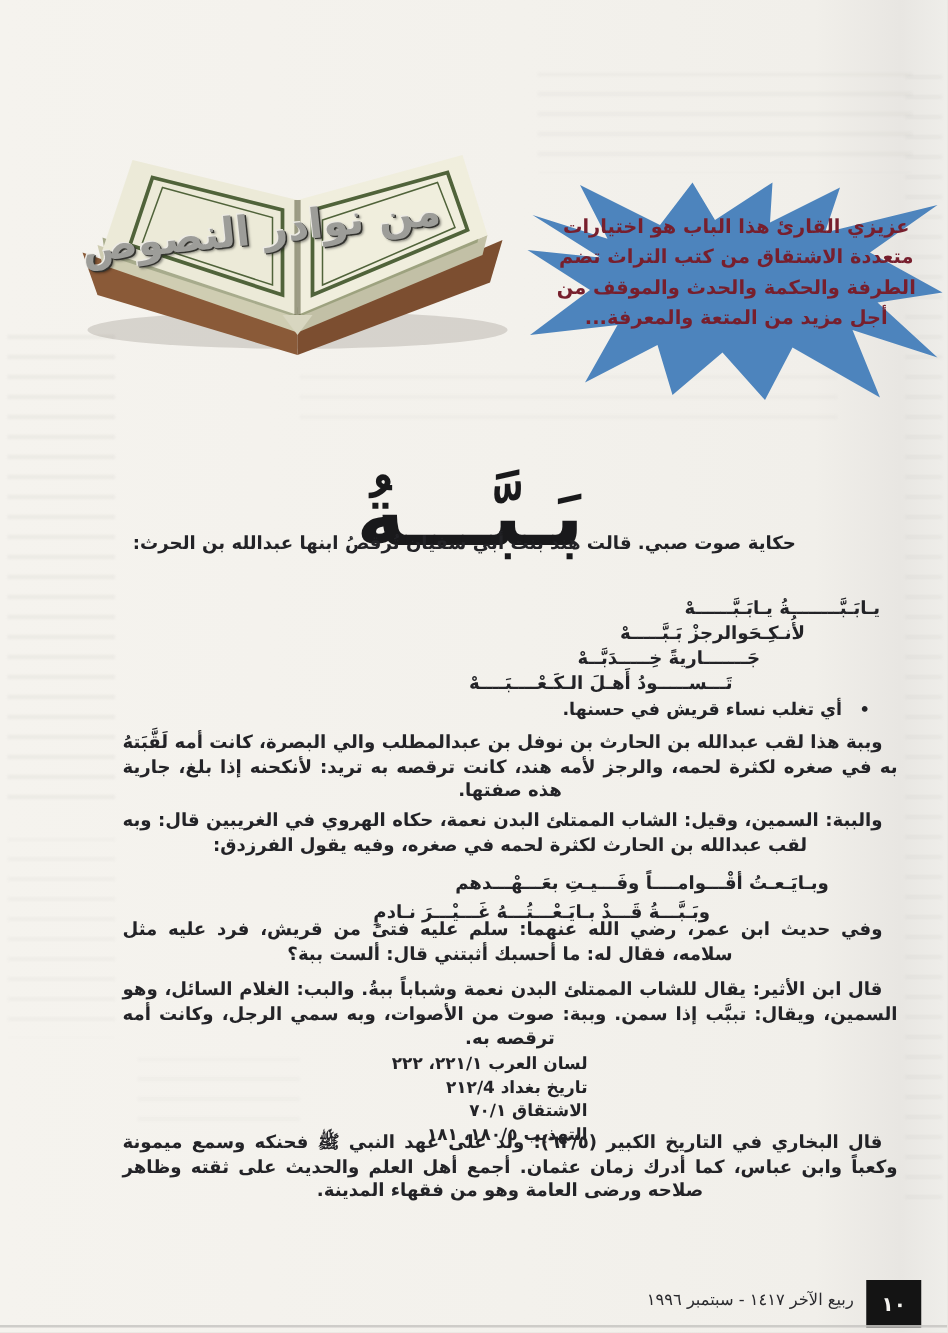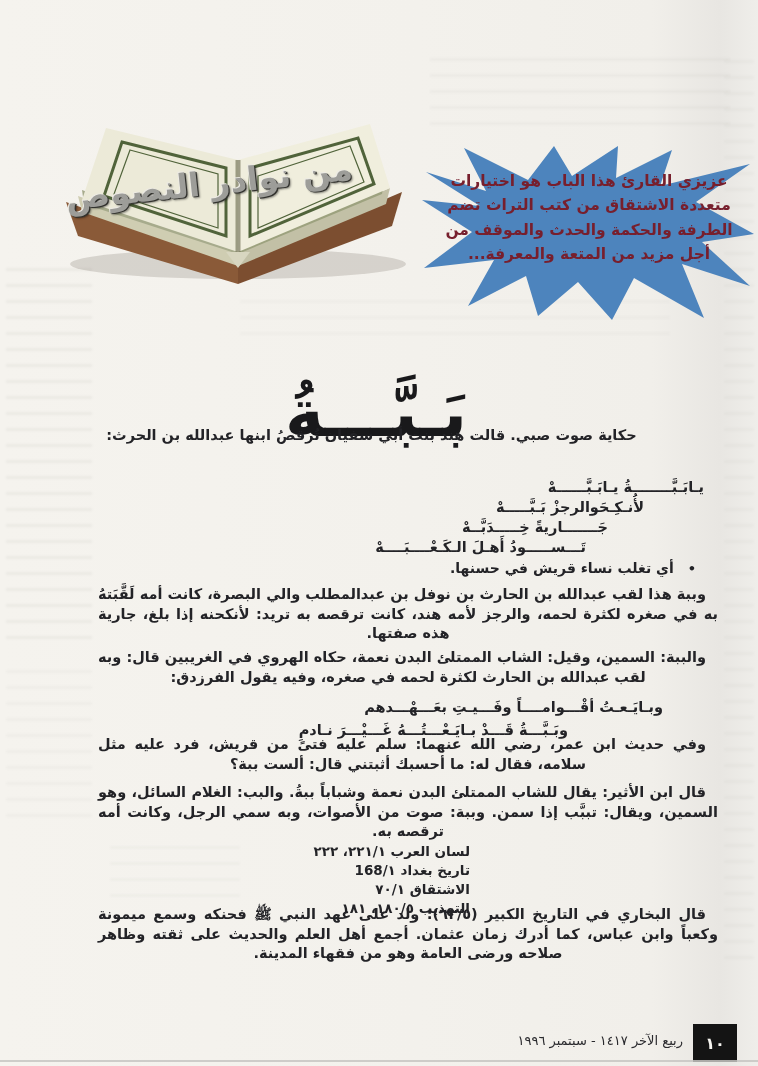--- a/index.html
+++ b/index.html
@@ -119,21 +119,21 @@
   <div class="verse-block v2">
     <div class="l0">وبـايَـعـتُ أقْـــوامــــاً وفَـــيـتِ بعَـــهْـــدهم</div>
     <div class="l1">وبَـبَّـــةُ قَـــدْ بـايَـعْـــتُـــهُ غَـــيْـــرَ نـادمِ</div>
   </div>
 
   <div class="para p-ibnumar">وفي حديث ابن عمر، رضي الله عنهما: سلم عليه فتىً من قريش، فرد عليه مثل سلامه، فقال له: ما أحسبك أثبتني قال: ألست ببة؟</div>
   <div class="para p-ibnathir">قال ابن الأثير: يقال للشاب الممتلئ البدن نعمة وشباباً ببةُ. والبب: الغلام السائل، وهو السمين، ويقال: تببَّب إذا سمن. وببة: صوت من الأصوات، وبه سمي الرجل، وكانت أمه ترقصه به.</div>
 
   <div class="refs">
     <div>لسان العرب ٢٢١/١، ٢٢٢</div>
-    <div>تاريخ بغداد 168/١</div>
+    <div>تاريخ بغداد ٢١٢/4</div>
     <div>الاشتقاق ٧٠/١</div>
     <div>التهذيب ١٨٠/٥، ١٨١</div>
   </div>
 
   <div class="para p-bukhari">قال البخاري في التاريخ الكبير (٦٣/٥): ولد على عهد النبي ﷺ فحنكه وسمع ميمونة وكعباً وابن عباس، كما أدرك زمان عثمان. أجمع أهل العلم والحديث على ثقته وظاهر صلاحه ورضى العامة وهو من فقهاء المدينة.</div>
 
   <div class="issue">ربيع الآخر ١٤١٧ - سبتمبر ١٩٩٦</div>
   <div class="pageno">١٠</div>
   <div class="edge-line"></div>
 

